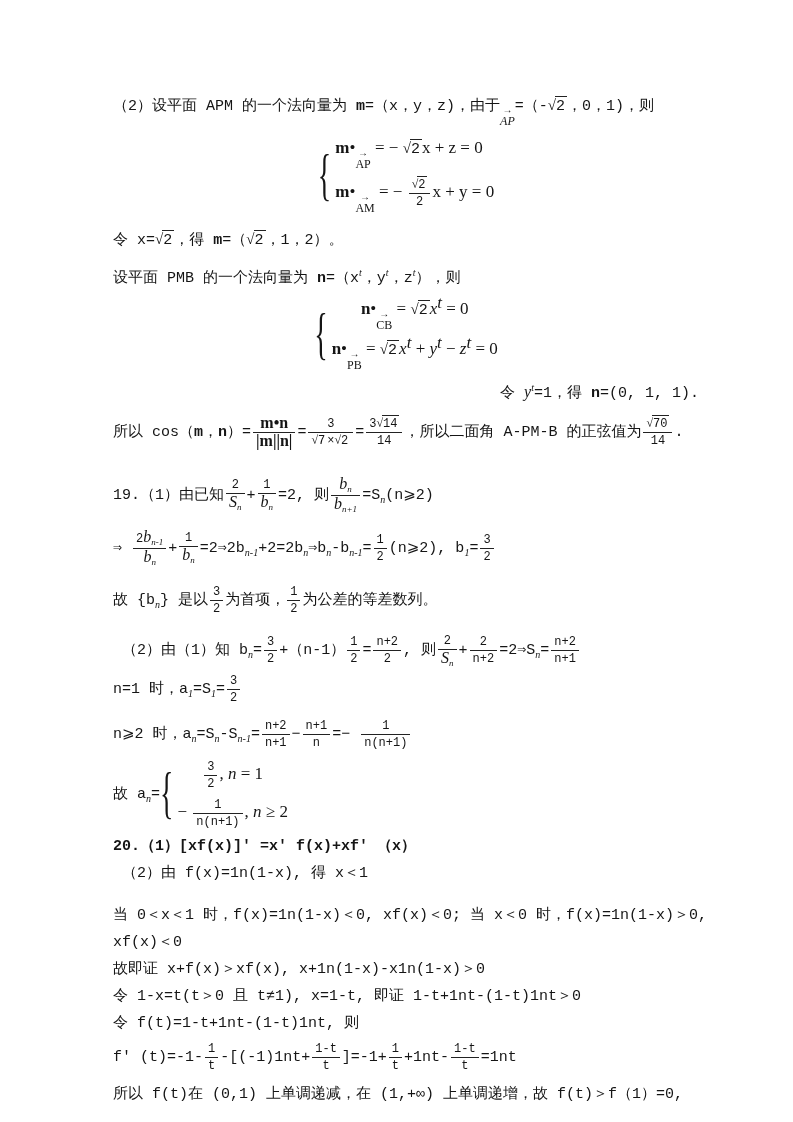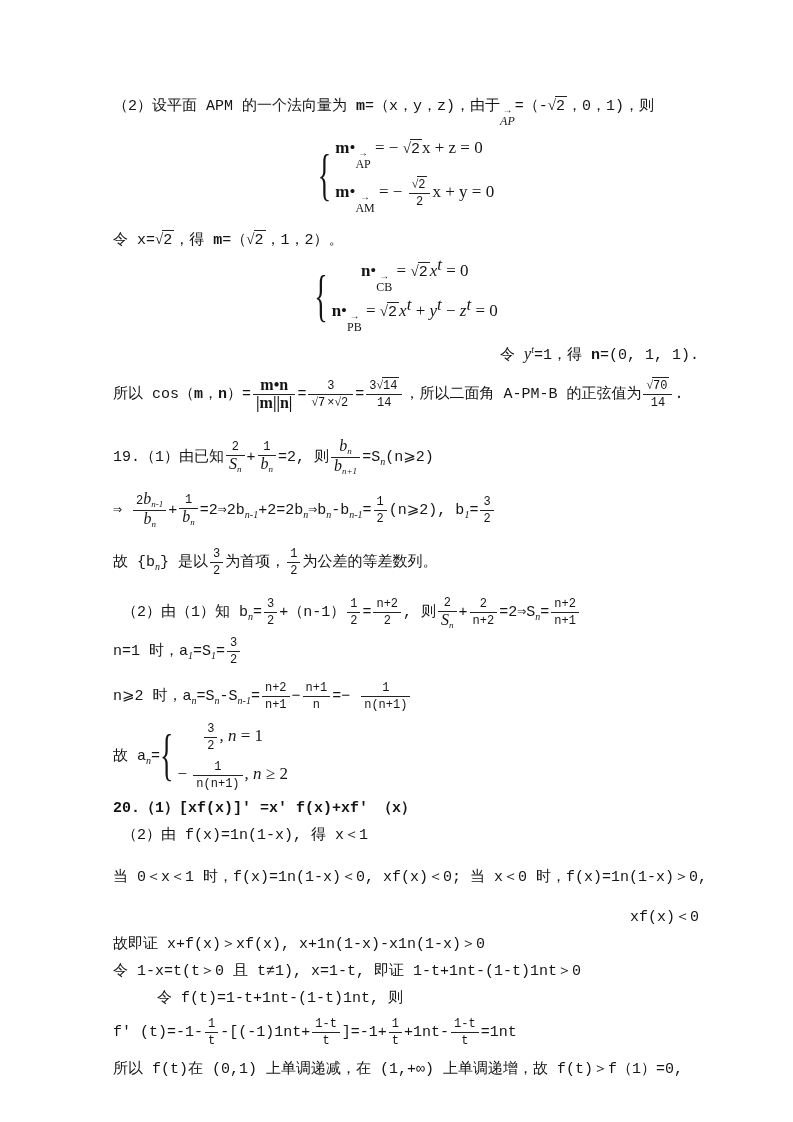--- a/index.html
+++ b/index.html
@@ -64,33 +64,34 @@
   .cases .row .math{font-size:17px;}
 </style>
 </head>
 <body>
 
 <div class="page">
   <div class="content" id="doc-content">
       <div class="line"><span class="t">（2）设平面 APM 的一个法向量为 </span><span class="t bold">m</span><span class="t">=（x，y，z)，由于</span><span class="vec"><span class="ar">→</span><span class="vb it">AP</span></span><span class="t">=（-</span><span class="sqrt"><span class="rad">√</span><span class="radbody"><span class="t">2</span></span></span><span class="t">，0，1)，则</span></div>
       <div class="line center" style="margin-top: 8px;"><span class="cases"><span class="brace">{</span><span class="rows"><span class="row"><span class="math bold">m</span><span class="math">•</span><span class="vec"><span class="ar">→</span><span class="vb">AP</span></span><span class="math"> = − </span><span class="sqrt"><span class="rad">√</span><span class="radbody"><span class="t">2</span></span></span><span class="math">x + z = 0</span></span><span class="row"><span class="math bold">m</span><span class="math">•</span><span class="vec"><span class="ar">→</span><span class="vb">AM</span></span><span class="math"> = − </span><span class="frac"><span class="num"><span class="sqrt"><span class="rad">√</span><span class="radbody"><span class="t">2</span></span></span></span><span class="den"><span class="t">2</span></span></span><span class="math">x + y = 0</span></span></span></span></div>
       <div class="line" style="margin-top: 12px;"><span class="t">令 x=</span><span class="sqrt"><span class="rad">√</span><span class="radbody"><span class="t">2</span></span></span><span class="t">，得 </span><span class="t bold">m</span><span class="t">=（</span><span class="sqrt"><span class="rad">√</span><span class="radbody"><span class="t">2</span></span></span><span class="t">，1，2）。</span></div>
+      <div class="line" style="margin-top: 14px;"><span class="t">设平面 PMB 的一个法向量为 </span><span class="t bold">n</span><span class="t">=（x</span><span class="sup math it">t</span><span class="t">，y</span><span class="sup math it">t</span><span class="t">，z</span><span class="sup math it">t</span><span class="t">），则</span></div>
       <div class="line center" style="margin-top: 8px;"><span class="cases"><span class="brace">{</span><span class="rows c"><span class="row"><span class="math bold">n</span><span class="math">•</span><span class="vec"><span class="ar">→</span><span class="vb">CB</span></span><span class="math"> = </span><span class="sqrt"><span class="rad">√</span><span class="radbody"><span class="t">2</span></span></span><span class="math it">x</span><span class="sup math it">t</span><span class="math"> = 0</span></span><span class="row"><span class="math bold">n</span><span class="math">•</span><span class="vec"><span class="ar">→</span><span class="vb">PB</span></span><span class="math"> = </span><span class="sqrt"><span class="rad">√</span><span class="radbody"><span class="t">2</span></span></span><span class="math it">x</span><span class="sup math it">t</span><span class="math"> + </span><span class="math it">y</span><span class="sup math it">t</span><span class="math"> − </span><span class="math it">z</span><span class="sup math it">t</span><span class="math"> = 0</span></span></span></span></div>
       <div class="line" style="margin-top: 8px; text-align: right;"><span class="t">令 </span><span class="math it">y</span><span class="sup math it">t</span><span class="t">=1，得 </span><span class="t bold">n</span><span class="t">=(0, 1, 1).</span></div>
       <div class="line" style="margin-top: 10px;"><span class="t">所以 cos（</span><span class="t bold">m</span><span class="t">，</span><span class="t bold">n</span><span class="t">）=</span><span class="frac"><span class="num"><span class="math bold">m•n</span></span><span class="den"><span class="math bold">|m||n|</span></span></span><span class="t">=</span><span class="frac"><span class="num"><span class="t">3</span></span><span class="den"><span class="sqrt"><span class="rad">√</span><span class="radbody"><span class="t">7</span></span></span><span class="t">×</span><span class="sqrt"><span class="rad">√</span><span class="radbody"><span class="t">2</span></span></span></span></span><span class="t">=</span><span class="frac"><span class="num"><span class="t">3</span><span class="sqrt"><span class="rad">√</span><span class="radbody"><span class="t">14</span></span></span></span><span class="den"><span class="t">14</span></span></span><span class="t">，所以二面角 A-PM-B 的正弦值为</span><span class="frac"><span class="num"><span class="sqrt"><span class="rad">√</span><span class="radbody"><span class="t">70</span></span></span></span><span class="den"><span class="t">14</span></span></span><span class="t">.</span></div>
       <div class="line" style="margin-top: 26px;"><span class="t">19.（1）由已知</span><span class="frac"><span class="num"><span class="t">2</span></span><span class="den"><span class="math it">S</span><span class="sub math it">n</span></span></span><span class="t">+</span><span class="frac"><span class="num"><span class="t">1</span></span><span class="den"><span class="math it">b</span><span class="sub math it">n</span></span></span><span class="t">=2, 则</span><span class="frac"><span class="num"><span class="math it">b</span><span class="sub math it">n</span></span><span class="den"><span class="math it">b</span><span class="sub math it">n+1</span></span></span><span class="t">=S</span><span class="sub math it">n</span><span class="t">(n⩾2)</span></div>
       <div class="line" style="margin-top: 14px;"><span class="t">⇒ </span><span class="frac"><span class="num"><span class="t">2</span><span class="math it">b</span><span class="sub math it">n-1</span></span><span class="den"><span class="math it">b</span><span class="sub math it">n</span></span></span><span class="t">+</span><span class="frac"><span class="num"><span class="t">1</span></span><span class="den"><span class="math it">b</span><span class="sub math it">n</span></span></span><span class="t">=2⇒2b</span><span class="sub math it">n-1</span><span class="t">+2=2b</span><span class="sub math it">n</span><span class="t">⇒b</span><span class="sub math it">n</span><span class="t">-b</span><span class="sub math it">n-1</span><span class="t">=</span><span class="frac"><span class="num"><span class="t">1</span></span><span class="den"><span class="t">2</span></span></span><span class="t">(n⩾2), b</span><span class="sub math it">1</span><span class="t">=</span><span class="frac"><span class="num"><span class="t">3</span></span><span class="den"><span class="t">2</span></span></span></div>
       <div class="line" style="margin-top: 16px;"><span class="t">故 {b</span><span class="sub math it">n</span><span class="t">} 是以</span><span class="frac"><span class="num"><span class="t">3</span></span><span class="den"><span class="t">2</span></span></span><span class="t">为首项，</span><span class="frac"><span class="num"><span class="t">1</span></span><span class="den"><span class="t">2</span></span></span><span class="t">为公差的等差数列。</span></div>
       <div class="line" style="margin-top: 16px;"><span class="t"> （2）由（1）知 b</span><span class="sub math it">n</span><span class="t">=</span><span class="frac"><span class="num"><span class="t">3</span></span><span class="den"><span class="t">2</span></span></span><span class="t">+（n-1）</span><span class="frac"><span class="num"><span class="t">1</span></span><span class="den"><span class="t">2</span></span></span><span class="t">=</span><span class="frac"><span class="num"><span class="t">n+2</span></span><span class="den"><span class="t">2</span></span></span><span class="t">, 则</span><span class="frac"><span class="num"><span class="t">2</span></span><span class="den"><span class="math it">S</span><span class="sub math it">n</span></span></span><span class="t">+</span><span class="frac"><span class="num"><span class="t">2</span></span><span class="den"><span class="t">n+2</span></span></span><span class="t">=2⇒S</span><span class="sub math it">n</span><span class="t">=</span><span class="frac"><span class="num"><span class="t">n+2</span></span><span class="den"><span class="t">n+1</span></span></span></div>
       <div class="line" style="margin-top: 4px;"><span class="t">n=1 时，a</span><span class="sub math it">1</span><span class="t">=S</span><span class="sub math it">1</span><span class="t">=</span><span class="frac"><span class="num"><span class="t">3</span></span><span class="den"><span class="t">2</span></span></span></div>
       <div class="line" style="margin-top: 12px;"><span class="t">n⩾2 时，a</span><span class="sub math it">n</span><span class="t">=S</span><span class="sub math it">n</span><span class="t">-S</span><span class="sub math it">n-1</span><span class="t">=</span><span class="frac"><span class="num"><span class="t">n+2</span></span><span class="den"><span class="t">n+1</span></span></span><span class="t">−</span><span class="frac"><span class="num"><span class="t">n+1</span></span><span class="den"><span class="t">n</span></span></span><span class="t">=− </span><span class="frac"><span class="num"><span class="t">1</span></span><span class="den"><span class="t">n(n+1)</span></span></span></div>
       <div class="line" style="margin-top: 8px;"><span class="t">故 a</span><span class="sub math it">n</span><span class="t">=</span><span class="cases"><span class="brace">{</span><span class="rows c"><span class="row"><span class="frac"><span class="num"><span class="t">3</span></span><span class="den"><span class="t">2</span></span></span><span class="math">, </span><span class="math it">n</span><span class="math"> = 1</span></span><span class="row"><span class="math">− </span><span class="frac"><span class="num"><span class="t">1</span></span><span class="den"><span class="t">n(n+1)</span></span></span><span class="math">, </span><span class="math it">n</span><span class="math"> ≥ 2</span></span></span></span></div>
       <div class="line" style="margin-top: 4px; font-weight: bold;"><span class="t">20.（1）[xf(x)]′ =x′ f(x)+xf′ （x）</span></div>
       <div class="line" style="margin-top: 3px;"><span class="t"> （2）由 f(x)=1n(1-x), 得 x＜1</span></div>
       <div class="line" style="margin-top: 18px; text-align: center;"><span class="t">当 0＜x＜1 时，f(x)=1n(1-x)＜0, xf(x)＜0; 当 x＜0 时，f(x)=1n(1-x)＞0,</span></div>
-      <div class="line" style="margin-top: 16px; text-align: right;"><span class="t">xf(x)＜0</span></div>
+      <div class="line" style="margin-top: 3px;"><span class="t">xf(x)＜0</span></div>
       <div class="line" style="margin-top: 3px;"><span class="t">故即证 x+f(x)＞xf(x), x+1n(1-x)-x1n(1-x)＞0</span></div>
       <div class="line" style="margin-top: 3px;"><span class="t">令 1-x=t(t＞0 且 t≠1), x=1-t, 即证 1-t+1nt-(1-t)1nt＞0</span></div>
-      <div class="line" style="margin-top: 3px; margin-left: 44px;"><span class="t">令 f(t)=1-t+1nt-(1-t)1nt, 则</span></div>
+      <div class="line" style="margin-top: 3px;"><span class="t">令 f(t)=1-t+1nt-(1-t)1nt, 则</span></div>
       <div class="line" style="margin-top: 6px;"><span class="t">f′ (t)=-1-</span><span class="frac"><span class="num"><span class="t">1</span></span><span class="den"><span class="t">t</span></span></span><span class="t">-[(-1)1nt+</span><span class="frac"><span class="num"><span class="t">1-t</span></span><span class="den"><span class="t">t</span></span></span><span class="t">]=-1+</span><span class="frac"><span class="num"><span class="t">1</span></span><span class="den"><span class="t">t</span></span></span><span class="t">+1nt-</span><span class="frac"><span class="num"><span class="t">1-t</span></span><span class="den"><span class="t">t</span></span></span><span class="t">=1nt</span></div>
       <div class="line" style="margin-top: 8px;"><span class="t">所以 f(t)在 (0,1) 上单调递减，在 (1,+∞) 上单调递增，故 f(t)＞f（1）=0,</span></div>
     </div>
 </div>
 
 </body></html>

